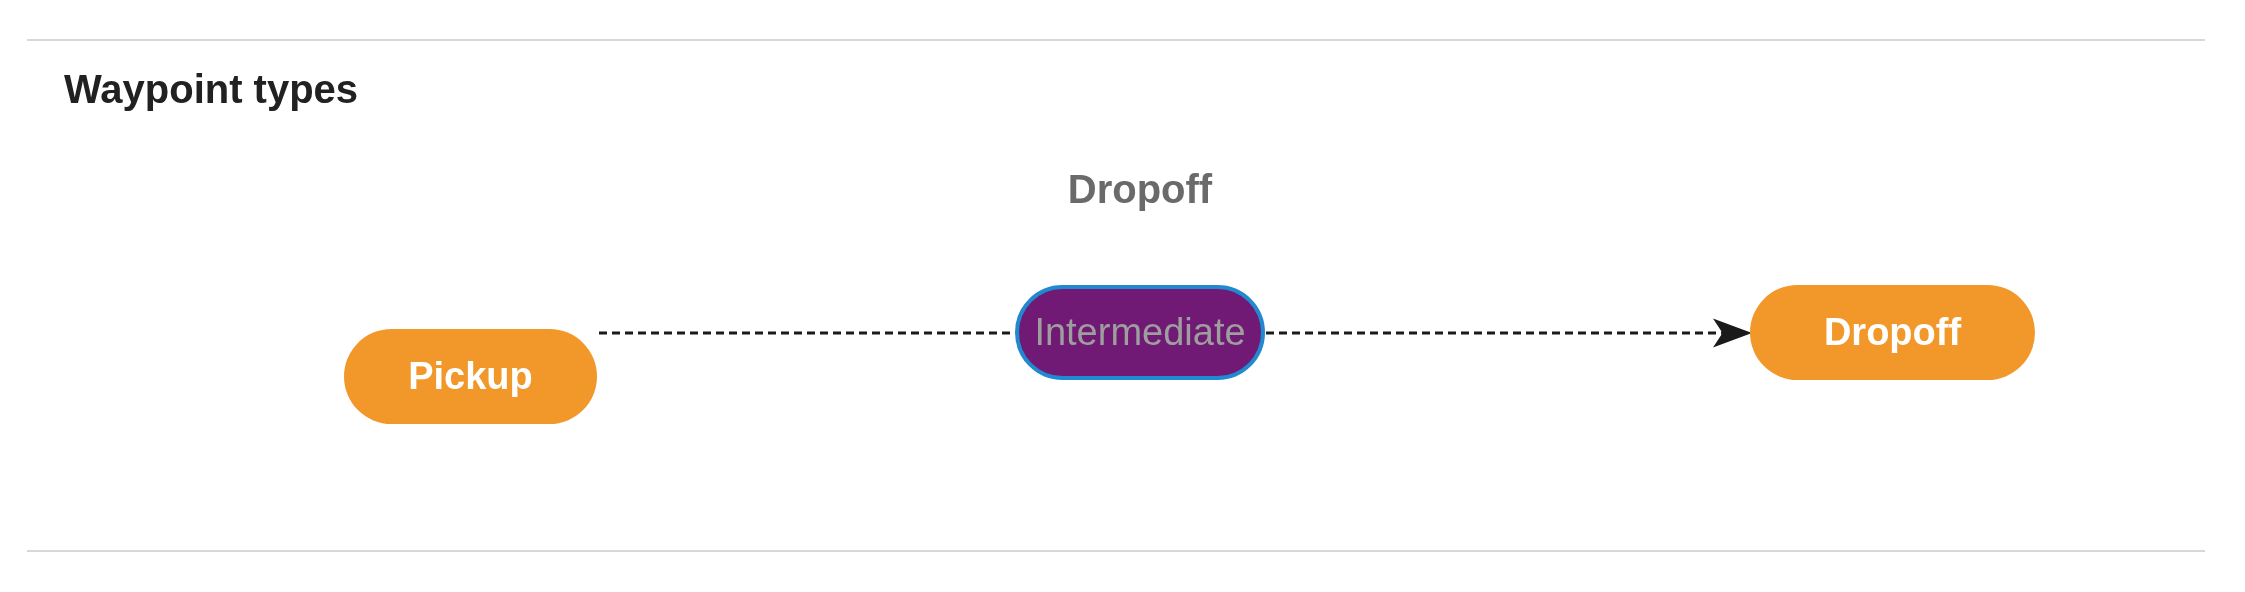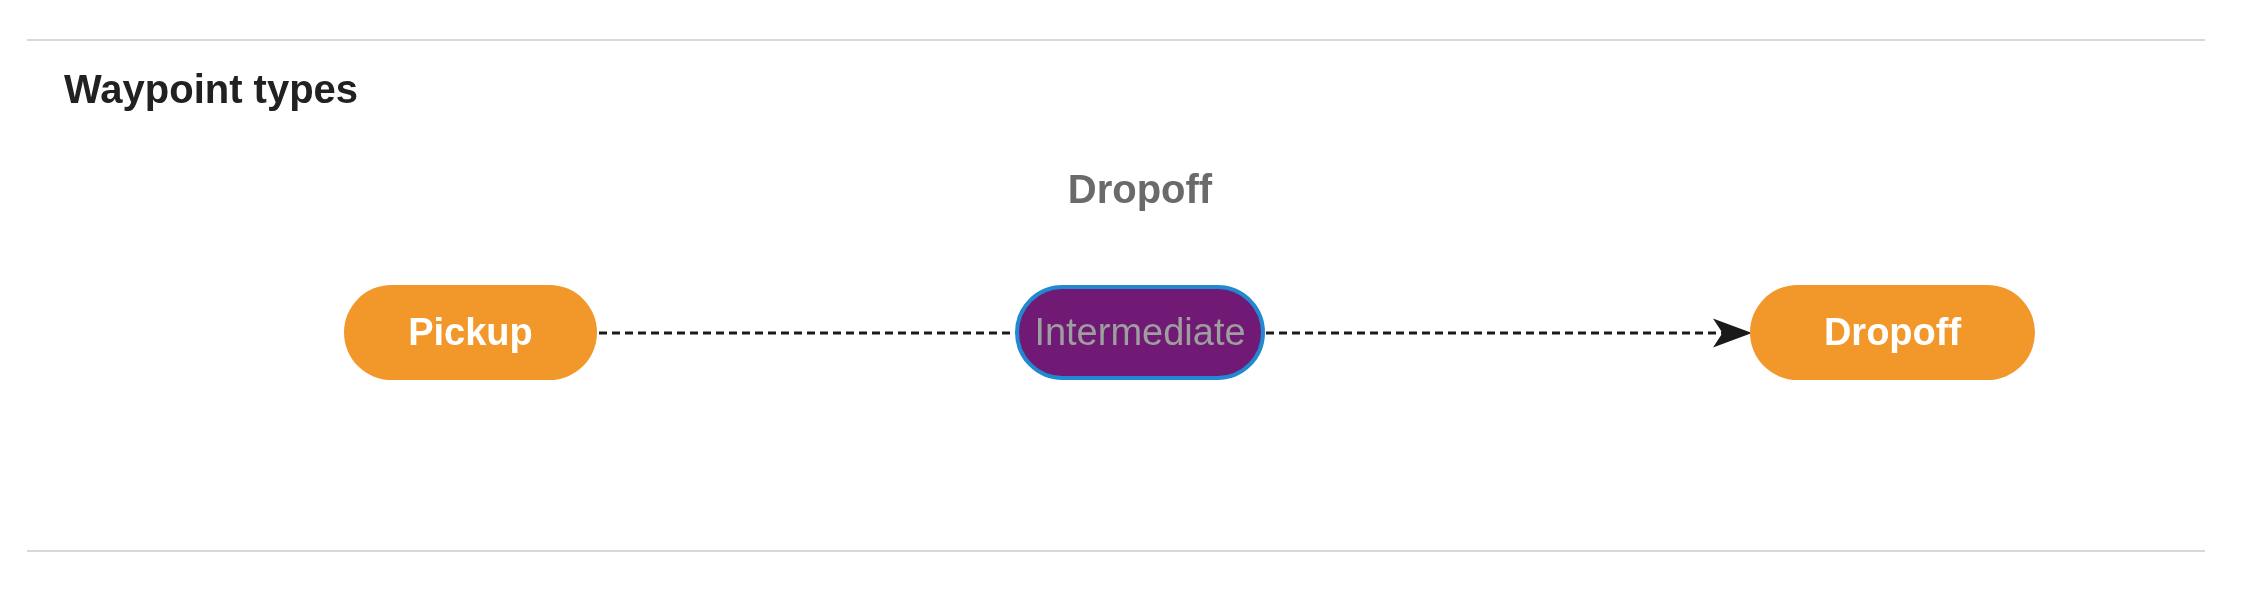--- a/index.html
+++ b/index.html
@@ -87,21 +87,21 @@
   .node.filled {
     background: #f2982a;
     color: #ffffff;
   }
   .node.outlined {
     background: #701a75;
     border: 4px solid #2089d0;
     color: #9e9e9e;
     font-weight: 400;
   }
-  #node-pickup       { left: 344px;  width: 253px; }
+  #node-pickup       { left: 344px;  width: 253px; margin-top: 44px; }
   #node-intermediate { left: 1015px; width: 250px; }
   #node-dropoff      { left: 1750px; width: 285px; }
 </style>
 </head>
 <body>
 
 <div class="canvas">
 
   <div class="divider top"></div>
 

